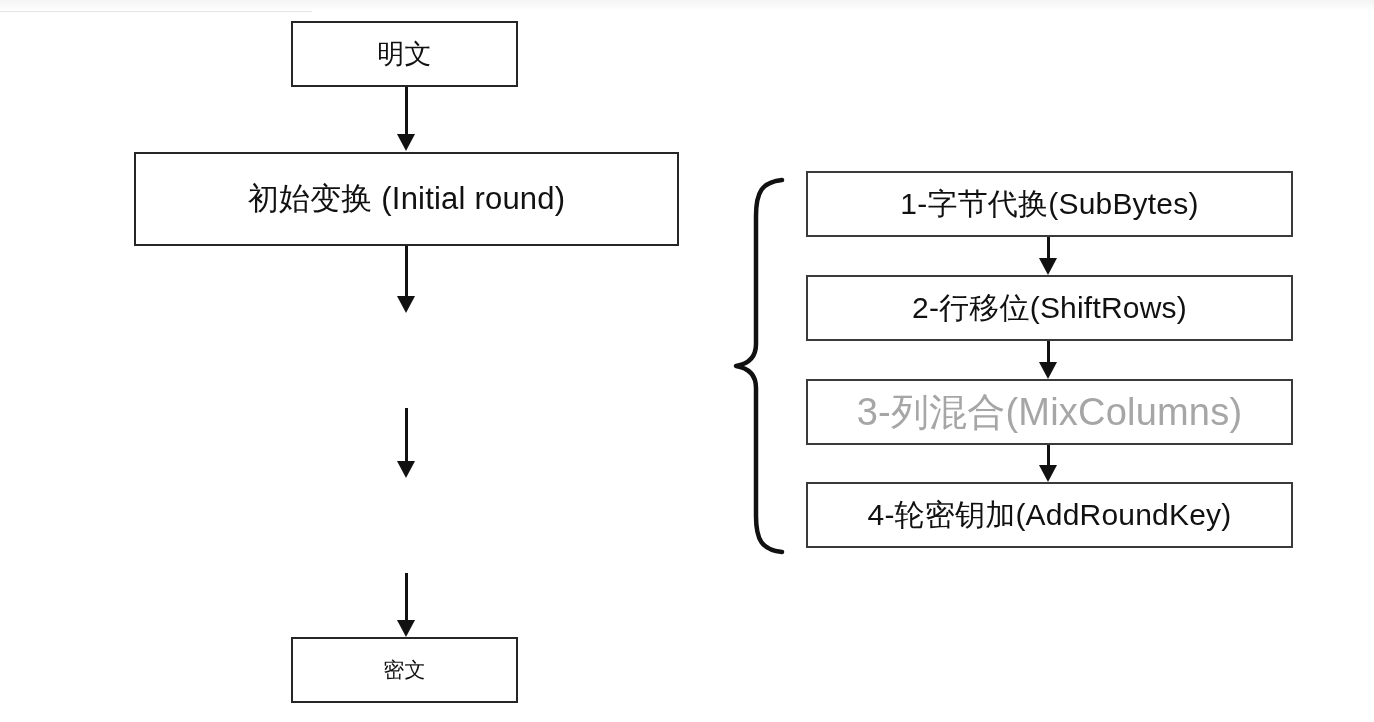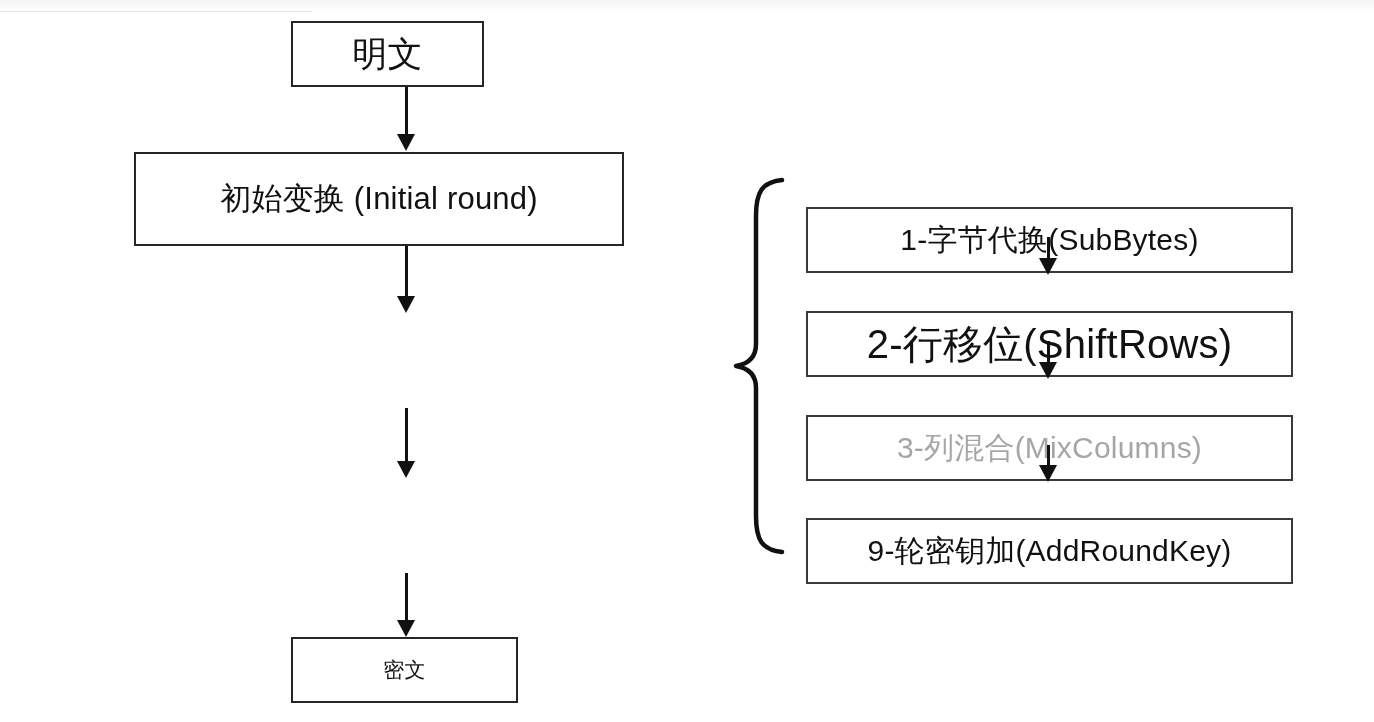--- a/index.html
+++ b/index.html
@@ -40,37 +40,36 @@
     border: 2px solid #262626;
     display: flex;
     align-items: center;
     justify-content: center;
     color: #111111;
     white-space: nowrap;
     letter-spacing: 0.2px;
   }
   .node.soft-border {
     border-color: #3a3a3a;
-    margin-top: 36px;
   }
   .node.muted-text {
     color: #a6a6a6;
   }
 
   
-  #node-plaintext   { left: 291px; top: 21px;  width: 193px; height: 66px;  font-size: 35px; }
-  #node-initial     { left: 134px; top: 152px; width: 490px; height: 94px;  font-size: 31px; }
+  #node-plaintext   { left: 291px; top: 21px;  width: 227px; height: 66px;  font-size: 27px; }
+  #node-initial     { left: 134px; top: 152px; width: 545px; height: 94px;  font-size: 31px; }
   #node-rounds9     { left: 134px; top: 314px; width: 545px; height: 94px;  font-size: 31px; }
   #node-final       { left: 134px; top: 479px; width: 545px; height: 94px;  font-size: 31px; }
   #node-ciphertext  { left: 291px; top: 637px; width: 227px; height: 66px;  font-size: 21px; }
 
   
   #node-subbytes    { left: 806px; top: 171px; width: 487px; height: 66px; font-size: 30px; }
-  #node-shiftrows   { left: 806px; top: 275px; width: 487px; height: 66px; font-size: 40px; }
-  #node-mixcolumns  { left: 806px; top: 379px; width: 487px; height: 66px; font-size: 30px; }
+  #node-shiftrows   { left: 806px; top: 275px; width: 487px; height: 66px; font-size: 30px; }
+  #node-mixcolumns  { left: 806px; top: 379px; width: 487px; height: 66px; font-size: 38px; }
   #node-addroundkey { left: 806px; top: 482px; width: 487px; height: 66px; font-size: 30px; }
 
   
   .arrow {
     position: absolute;
   }
   .arrow .shaft {
     position: absolute;
     left: 0;
     top: 0;
@@ -165,15 +164,15 @@
     <div class="head" style="top:21px;"></div>
   </div>
 
   <div class="node soft-border muted-text" id="node-mixcolumns">3-列混合(MixColumns)</div>
 
   <div class="arrow" style="left:1047px; top:445px; width:3px; height:37px;">
     <div class="shaft" style="height:21px;"></div>
     <div class="head" style="top:20px;"></div>
   </div>
 
-  <div class="node soft-border" id="node-addroundkey">9-轮密钥加(AddRoundKey)</div>
+  <div class="node soft-border" id="node-addroundkey">4-轮密钥加(AddRoundKey)</div>
 
 </div>
 
 </body></html>

